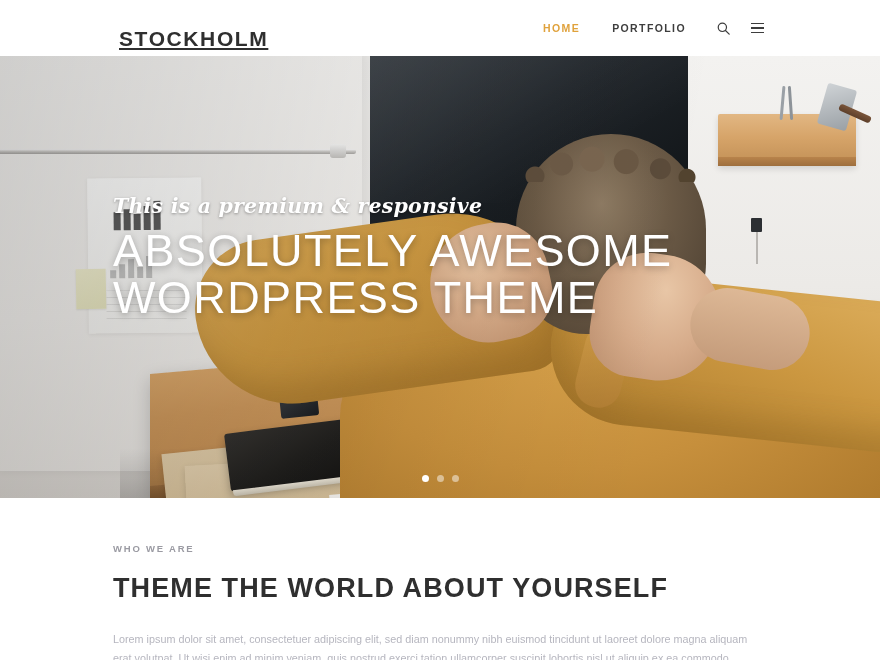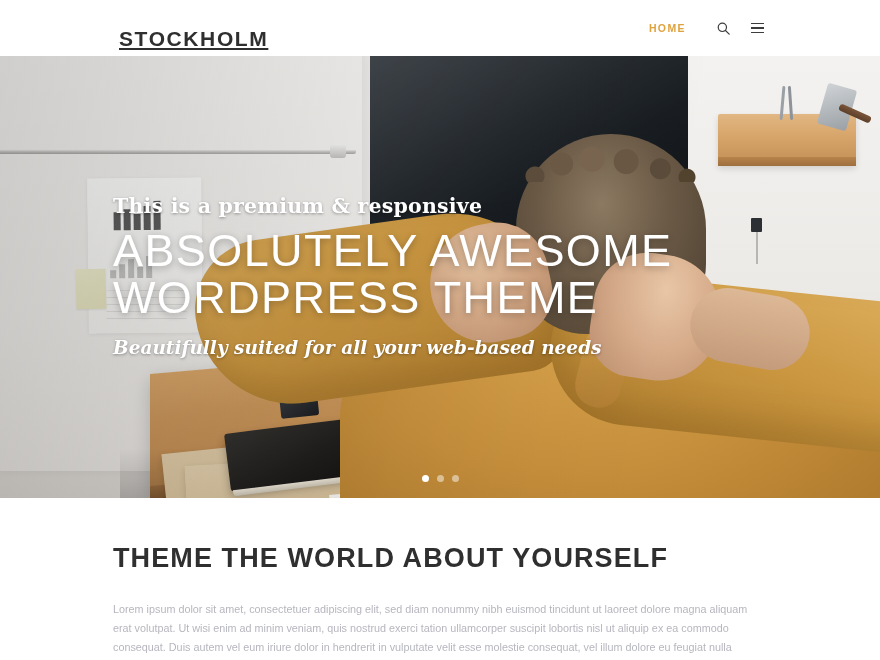--- a/index.html
+++ b/index.html
@@ -438,20 +438,21 @@
   
   .hero-copy {
     position: absolute;
     left: 113px;
     top: 138px;
     z-index: 10;
     color: #fff;
   }
   .hero-eyebrow {
     font-family: "DejaVu Serif", serif;
+    font-style: italic;
     font-weight: bold;
     font-size: 20.5px;
     letter-spacing: .2px;
     color: #ffffff;
     text-shadow: 0 1px 3px rgba(0,0,0,.35);
     margin-bottom: 9px;
   }
   .hero-title {
     font-family: "Liberation Sans", sans-serif;
     font-weight: normal;
@@ -520,20 +521,21 @@
 </head>
 <body>
 
 <div class="page">
 
   <div class="header">
     <a class="logo" href="#">STOCKHOLM</a>
 
     <nav class="nav">
       <a class="nav-item active" href="#">HOME</a>
+      <a class="nav-item" href="#">PORTFOLIO</a>
 
       <span class="nav-icon search">
         <svg width="13" height="13" viewBox="0 0 16 16" aria-hidden="true">
           <circle cx="6.6" cy="6.6" r="5.1" fill="none" stroke="#3d3d3d" stroke-width="1.5"></circle>
           <line x1="10.4" y1="10.4" x2="15" y2="15" stroke="#3d3d3d" stroke-width="1.5" stroke-linecap="round"></line>
         </svg>
       </span>
 
       <span class="nav-icon burger">
         <span class="burger-glyph">
@@ -616,28 +618,28 @@
         <div class="forearm-right"></div>
       </div>
 
       <div class="hero-veil"></div>
     </div>
 
     <div class="hero-copy">
       <div class="hero-eyebrow">This is a premium &amp; responsive</div>
       <div class="hero-title">ABSOLUTELY AWESOME</div>
       <div class="hero-title">WORDPRESS THEME</div>
-      <div class="hero-sub">Beautifully suited for all your web-based needs</div>
     </div>
 
     <div class="slider-dots">
       <span class="dot active"></span>
       <span class="dot"></span>
       <span class="dot"></span>
     </div>
   </div>
 
   <div class="content">
+    <div class="section-label">WHO WE ARE</div>
     <h2 class="section-title">THEME THE WORLD ABOUT YOURSELF</h2>
     <p class="section-body">Lorem ipsum dolor sit amet, consectetuer adipiscing elit, sed diam nonummy nibh euismod tincidunt ut laoreet dolore magna aliquam erat volutpat. Ut wisi enim ad minim veniam, quis nostrud exerci tation ullamcorper suscipit lobortis nisl ut aliquip ex ea commodo consequat. Duis autem vel eum iriure dolor in hendrerit in vulputate velit esse molestie consequat, vel illum dolore eu feugiat nulla facilisis at vero eros et accumsan.</p>
   </div>
 
 </div>
 
 </body></html>

